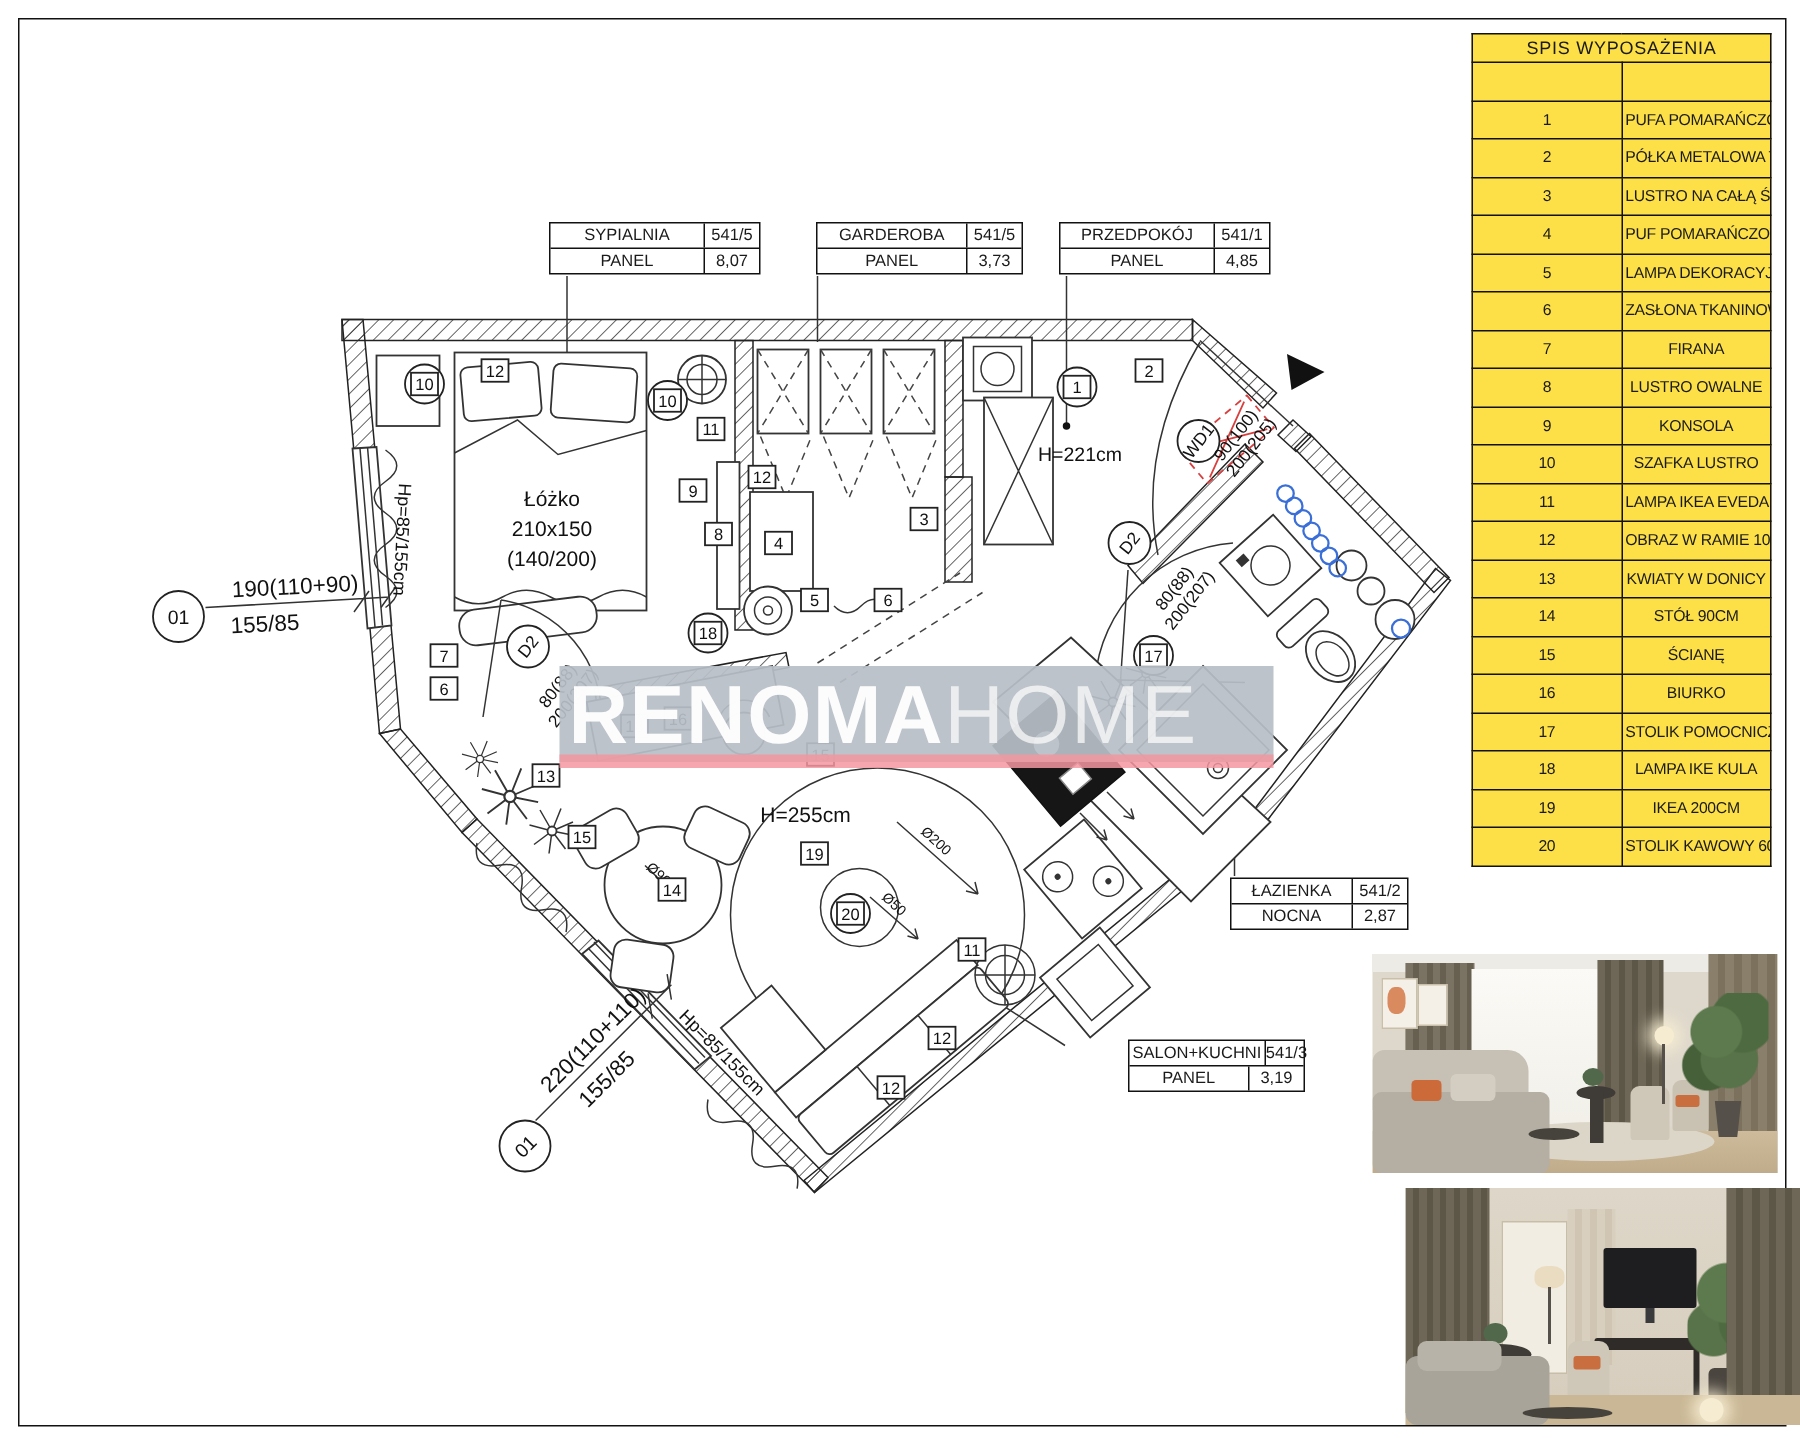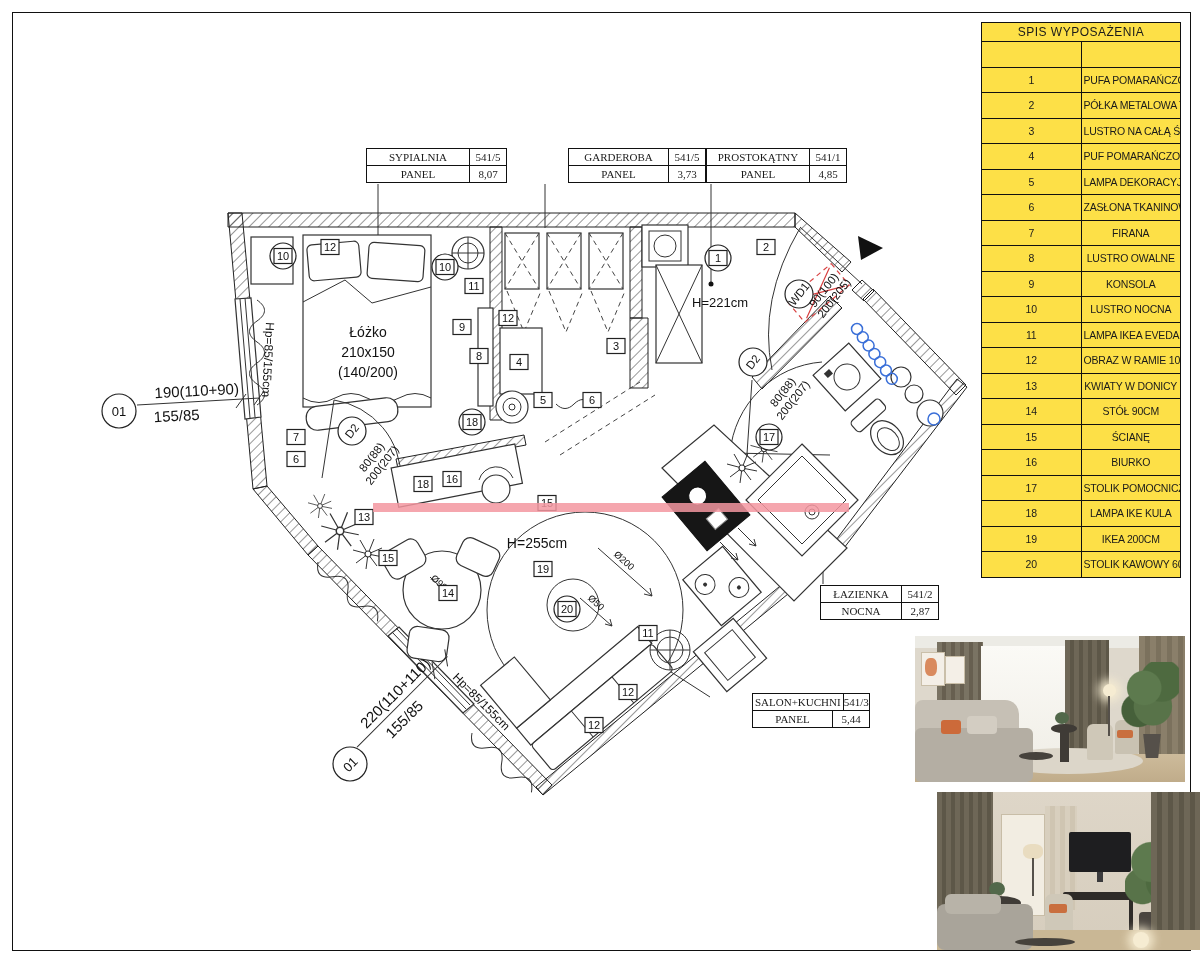--- a/index.html
+++ b/index.html
@@ -8,21 +8,21 @@
   #frame{position:absolute;left:12px;top:12px;width:1177px;height:937px;border:1.5px solid #111;}
   
   #spis{position:absolute;left:981px;top:22px;width:200px;border-collapse:collapse;
         table-layout:fixed;font-size:10.5px;letter-spacing:-0.2px;background:#fde047;}
   #spis td,#spis th{border:1.2px solid #111;text-align:center;padding:0 2px;overflow:hidden;white-space:nowrap;}
   #spis .title{height:18px;font-weight:400;font-size:12px;letter-spacing:.5px;}
   #spis .gap td{height:21px;border-top:1.2px solid #111;}
   #spis td.sn{width:17px;height:24.5px;}
   
   .rlabel{position:absolute;border:1.3px solid #111;background:#fff;font-size:11px;line-height:16px;}
-  .rlabel .rrow{display:flex;font-family:Liberation Serif, serif;}
+  .rlabel .rrow{display:flex;}
   .rlabel .rrow:first-child{border-bottom:1.3px solid #111;}
   .rlabel .nm{flex:1;text-align:center;border-right:1.3px solid #111;padding:0 2px;white-space:nowrap;}
   .rlabel .no{width:36px;text-align:center;}
   
   #wm{position:absolute;left:373px;top:444px;width:476px;height:64px;
       background:rgba(184,190,198,.93);display:flex;align-items:center;padding-left:6px;box-sizing:border-box;}
   #wm .b{font-size:55px;font-weight:bold;color:rgba(255,255,255,.95);letter-spacing:1px;}
   #wm .l{font-size:55px;font-weight:400;color:rgba(255,255,255,.70);letter-spacing:1px;}
   #wmline{position:absolute;left:373px;top:503px;width:476px;height:9px;background:rgba(243,150,160,.85);}
   
@@ -462,33 +462,33 @@
   <div class="rlabel" style="left:366px;top:148px;width:139px">
     <div class="rrow">
         <span class="nm">SYPIALNIA</span>
         <span class="no">541/5</span>
       </div>
     <div class="rrow">
         <span class="nm">PANEL</span>
         <span class="no">8,07</span>
       </div>
   </div>
-  <div class="rlabel" style="left:568px;top:148px;width:136px">
+  <div class="rlabel" style="left:544px;top:148px;width:136px">
     <div class="rrow">
         <span class="nm">GARDEROBA</span>
         <span class="no">541/5</span>
       </div>
     <div class="rrow">
         <span class="nm">PANEL</span>
         <span class="no">3,73</span>
       </div>
   </div>
   <div class="rlabel" style="left:706px;top:148px;width:139px">
     <div class="rrow">
-        <span class="nm">PROSTOKĄTNY</span>
+        <span class="nm">PRZEDPOKÓJ</span>
         <span class="no">541/1</span>
       </div>
     <div class="rrow">
         <span class="nm">PANEL</span>
         <span class="no">4,85</span>
       </div>
   </div>
   <div class="rlabel" style="left:820px;top:585px;width:117px">
     <div class="rrow">
         <span class="nm">ŁAZIENKA</span>
@@ -499,24 +499,28 @@
         <span class="no">2,87</span>
       </div>
   </div>
   <div class="rlabel" style="left:752px;top:693px;width:116px">
     <div class="rrow">
         <span class="nm">SALON+KUCHNI</span>
         <span class="no">541/3</span>
       </div>
     <div class="rrow">
         <span class="nm">PANEL</span>
-        <span class="no">5,44</span>
-      </div>
-  </div>
-
+        <span class="no">3,19</span>
+      </div>
+  </div>
+
+  <div id="wm">
+    <span class="b">RENOMA</span>
+      <span class="l">HOME</span>
+  </div>
   <div id="wmline"></div>
 
   <table id="spis">
     <tbody>
       <tr>
           <td colspan="2" class="title">SPIS WYPOSAŻENIA</td>
         </tr>
       <tr class="gap">
           <td class="sn"></td>
           <td></td>
@@ -554,21 +558,21 @@
         <tr>
           <td class="sn">8</td>
           <td class="sl">LUSTRO OWALNE</td>
         </tr>
         <tr>
           <td class="sn">9</td>
           <td class="sl">KONSOLA</td>
         </tr>
         <tr>
           <td class="sn">10</td>
-          <td class="sl">LUSTRO NOCNA</td>
+          <td class="sl">SZAFKA LUSTRO</td>
         </tr>
         <tr>
           <td class="sn">11</td>
           <td class="sl">LAMPA IKEA EVEDAL</td>
         </tr>
         <tr>
           <td class="sn">12</td>
           <td class="sl">OBRAZ W RAMIE 100X70</td>
         </tr>
         <tr>

